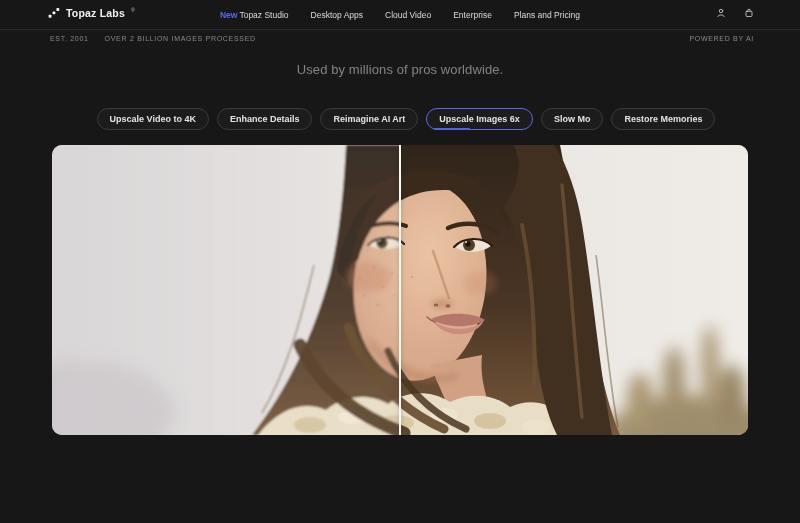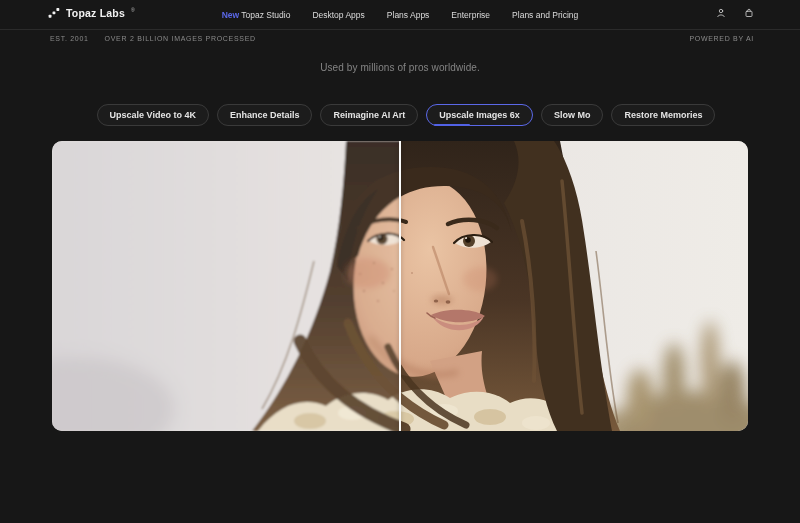--- a/index.html
+++ b/index.html
@@ -42,21 +42,21 @@
   .infobar .left { display:flex; gap:16px; }
   .infobar .right { margin-left:auto; }
 
   
   .hero { text-align:center; }
   .hero-title {
     margin-top:37px;
     font-size:27.5px; font-weight:500; letter-spacing:-.5px;
     color:#f7f7f7;
   }
-  .hero-sub { margin-top:15px; font-size:10px; color:#848484; letter-spacing:.1px; }
+  .hero-sub { margin-top:15px; font-size:13px; color:#848484; letter-spacing:.1px; }
 
   
   .pills {
     margin-top:31px;
     display:flex; justify-content:center; gap:8px;padding-left:12px;
   }
   .pill {
     position:relative;
     padding:5px 12px;
     border:1px solid #3a3a3a; border-radius:11px;
@@ -99,21 +99,21 @@
     <span class="logo-text">Topaz Labs</span>
     <span class="logo-tm">®</span>
   </div>
 
   <nav class="nav-center">
     <span class="nav-item">
       <span class="new-badge">New</span>
       <span>Topaz Studio</span>
     </span>
     <span class="nav-item">Desktop Apps</span>
-    <span class="nav-item">Plans Apps</span>
+    <span class="nav-item">Cloud Video</span>
     <span class="nav-item">Enterprise</span>
     <span class="nav-item">Plans and Pricing</span>
   </nav>
 
   <div class="nav-right">
     <span class="icon-btn">
       <svg viewBox="0 0 24 24">
           <circle cx="12" cy="8" r="3.4"></circle>
           <path d="M5.5 19c1.6-4.4 11.4-4.4 13 0"></path>
         </svg>

